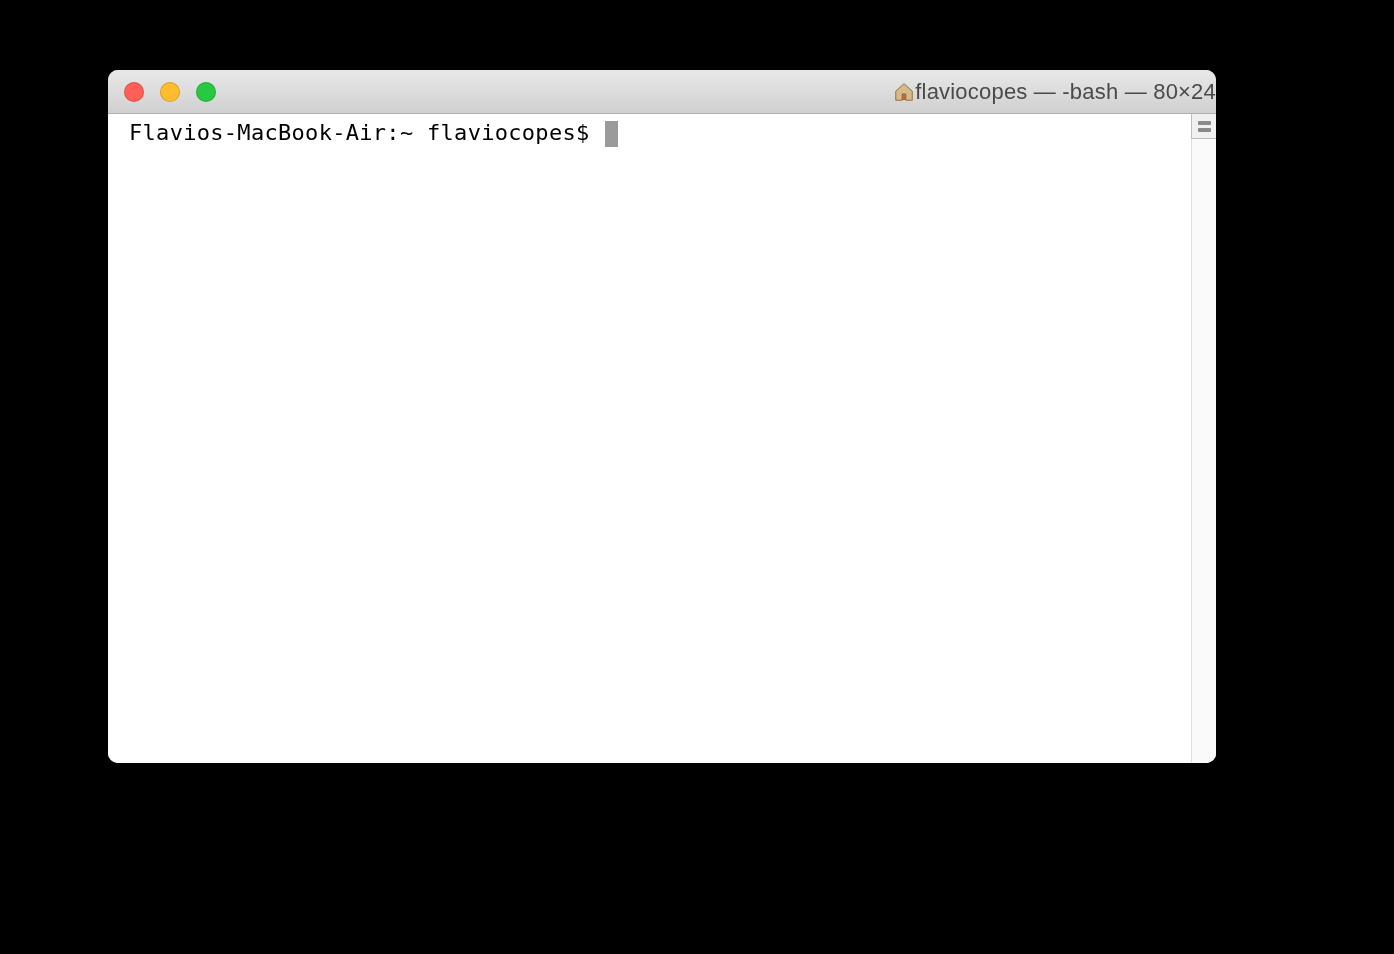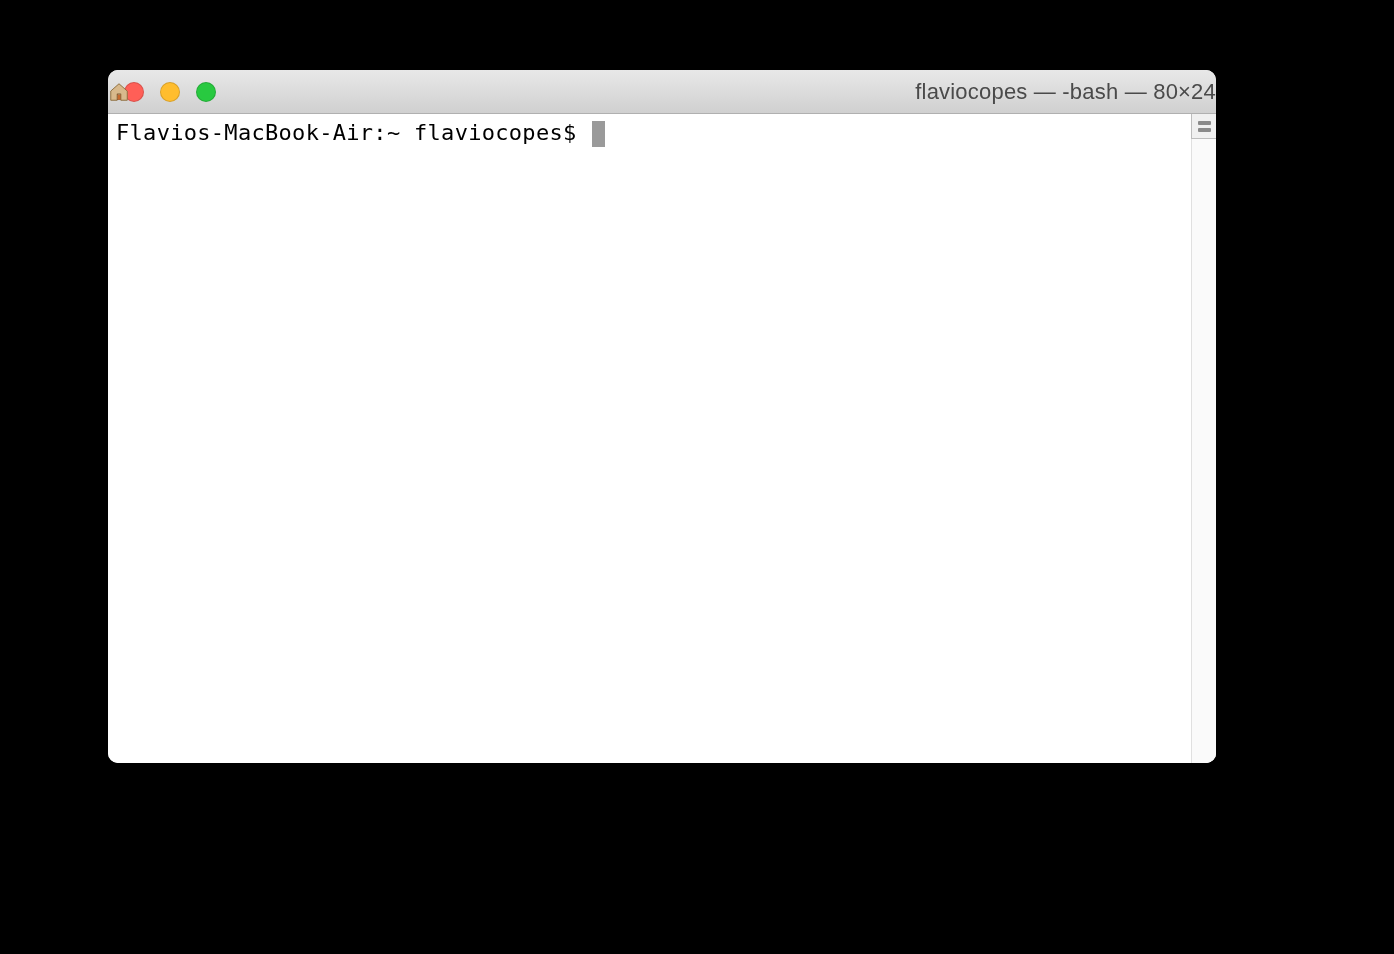--- a/index.html
+++ b/index.html
@@ -49,21 +49,21 @@
       border: 1px solid rgba(0,0,0,0.15);
     }
     .traffic-light.close { background: #ff5f57; }
     .traffic-light.minimize { background: #ffbd2e; }
     .traffic-light.zoom { background: #28c940; }
     .title-container {
       position: absolute;
       left: 0;
       right: 0;
       display: flex;
-      justify-content: space-between;
+      justify-content: flex-end;
       align-items: center;
       pointer-events: none;
     }
     .title-icon {
       width: 22px;
       height: 22px;
       display: inline-flex;
       align-items: center;
       justify-content: center;
     }
@@ -74,21 +74,21 @@
       letter-spacing: 0.2px;
     }
     .terminal-body {
       flex: 1;
       background: #fff;
       display: flex;
       position: relative;
     }
     .terminal-content {
       flex: 1;
-      padding: 4px 8px;
+      padding: 4px 21px;
       font-family: "SF Mono", "Menlo", "Monaco", "Consolas", monospace;
       font-size: 22px;
       color: #000;
       line-height: 1.35;
       letter-spacing: 0.3px;
       white-space: pre;
     }
     .prompt-line {
       display: inline;
     }

